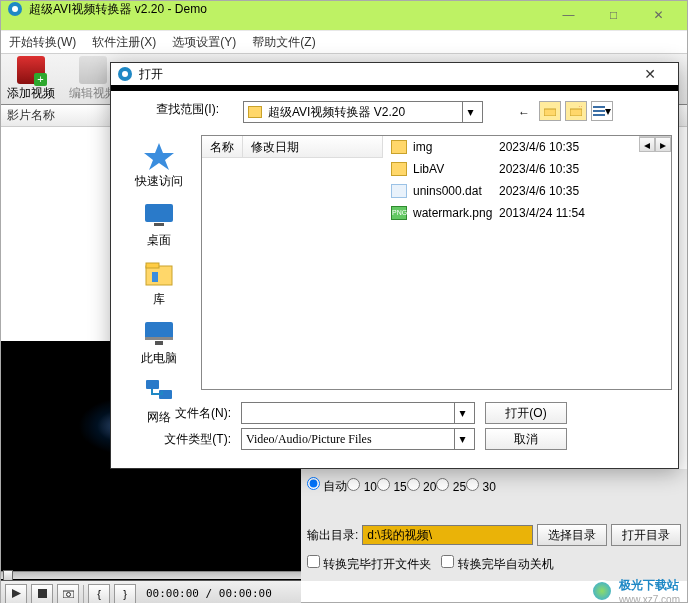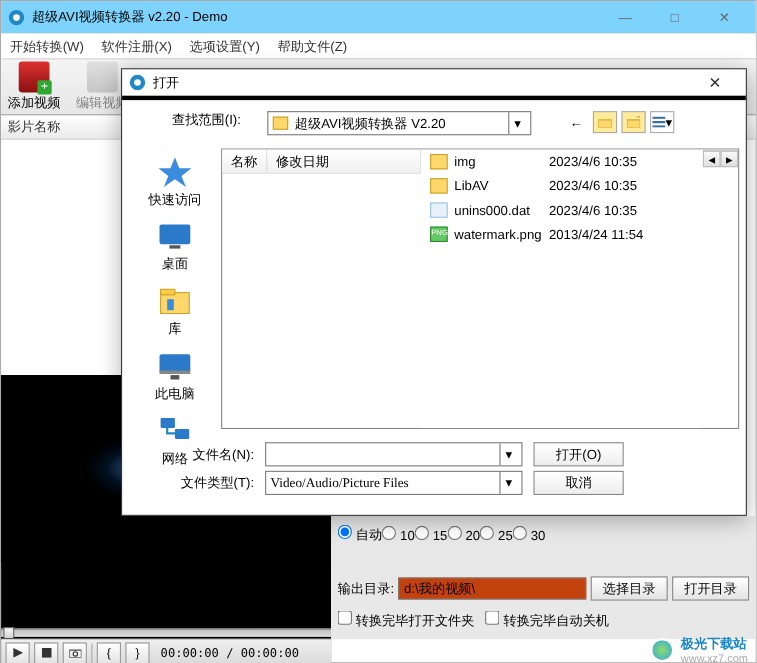--- a/index.html
+++ b/index.html
@@ -1,20 +1,20 @@
 <!DOCTYPE html>
 <html><head>
 <meta charset="utf-8">
 <style>
 * { box-sizing: border-box; margin: 0; padding: 0; font-family: "Microsoft YaHei", "Segoe UI", Tahoma, sans-serif; font-size: 12px; }
 body { width: 688px; height: 603px; background: #f0f0f0; position: relative; overflow: hidden; }
 
 
 .main-window { position: absolute; top: 0; left: 0; width: 688px; height: 603px; background: #fff; border: 1px solid #aaa; }
-.main-titlebar { height: 30px; background: #7dd3fc; display: flex; align-items: center; padding: 0 6px; border-bottom: 1px solid #e8e8e8; }
+.main-titlebar { height: 30px; background: #bef264; display: flex; padding: 0 6px; border-bottom: 1px solid #e8e8e8; }
 .main-titlebar .app-icon { width: 16px; height: 16px; margin-right: 6px; }
 .main-titlebar .title { flex: 1; color: #000; }
 .main-titlebar .win-btn { width: 45px; height: 28px; display: flex; align-items: center; justify-content: center; color: #666; }
 .main-menubar { height: 22px; background: #fff; display: flex; align-items: center; padding-left: 4px; gap: 8px; }
 .main-menubar span { padding: 2px 4px; color: #333; }
 .main-toolbar { height: 52px; background: linear-gradient(#f4f4f4,#e6e6e6); display: flex; align-items: center; padding-left: 4px; gap: 10px; border-top: 1px solid #d0d0d0; border-bottom: 1px solid #888; }
 .tb-item { display: flex; flex-direction: column; align-items: center; font-size: 11px; width: 52px; }
 .tb-icon { width: 28px; height: 28px; border-radius: 3px; margin-bottom: 1px; }
 
 .list-header { height: 22px; background: linear-gradient(#fff,#eaeaea); border-bottom: 1px solid #ccc; display: flex; align-items: center; padding-left: 6px; color: #333; }
@@ -22,27 +22,27 @@
 .preview-area { position: absolute; left: 0; top: 340px; width: 300px; height: 265px; background: #000; }
 .preview-image { width: 300px; height: 170px; background: radial-gradient(ellipse 60px 40px at 40% 50%, #3a5a8a 0%, #001122 40%, #000 70%); }
 .player-bar { position: absolute; bottom: 0; left: 0; right: 0; height: 26px; background: linear-gradient(#f0f0f0,#d8d8d8); border-top: 1px solid #555; display: flex; align-items: center; padding: 0 4px; gap: 4px; }
 .pbtn { width: 22px; height: 20px; background: linear-gradient(#fff,#e3e3e3); border: 1px solid #999; display: flex; align-items: center; justify-content: center; font-size: 11px; }
 .time-display { font-family: monospace; font-size: 11px; margin-left: 6px; }
 
 
 .bottom-settings { position: absolute; left: 300px; top: 468px; right: 0; padding: 6px; background: #e8e8e8; }
 .radio-row { display: flex; gap: 0; align-items: center; height: 22px; }
 .dir-row { display: flex; gap: 4px; align-items: center; height: 24px; margin-top: 26px; }
-.dir-input { flex: 1; background: #c2410c; border: 1px solid #7a7a7a; height: 20px; padding: 0 4px; }
+.dir-input { flex: 1; background: #eab308; border: 1px solid #7a7a7a; height: 20px; padding: 0 4px; }
 .dir-btn { height: 22px; padding: 0 10px; background: linear-gradient(#fff,#e3e3e3); border: 1px solid #888; }
 .stub-row { display: flex; gap: 10px; align-items: center; height: 22px; margin-top: 6px; }
 
 
 .file-dialog { position: absolute; left: 110px; top: 62px; width: 569px; height: 407px; background: #fff; border: 1px solid #333; box-shadow: 0 4px 20px rgba(0,0,0,0.3); }
-.dlg-titlebar { height: 28px; display: flex; align-items: center; padding: 0 6px; border-bottom: 4px solid #000000; }
+.dlg-titlebar { height: 28px; display: flex; align-items: center; padding: 0 6px; border-bottom: 6px solid #000000; }
 .dlg-titlebar .app-icon { width: 16px; height: 16px; margin-right: 6px; }
 .dlg-titlebar .title { flex: 1; color: #000; }
 .dlg-close { width: 44px; height: 26px; text-align: center; line-height: 26px; font-size: 14px; color: #333; }
 .dlg-body { position: relative; height: calc(100% - 28px); }
 
 .lookin-row { display: flex; align-items: flex-start; padding: 10px 8px 6px 8px; gap: 24px; }
 .lookin-label { width: 100px; text-align: right; }
 .lookin-combo { width: 240px; height: 22px; border: 1px solid #7a7a7a; display: flex; align-items: center; padding: 0 4px; background: #fff; }
 .lookin-combo .folder-ic { width: 14px; height: 12px; background: #ffd76a; border: 1px solid #c9a22b; margin-right: 6px; }
 .lookin-combo .drop { width: 16px; height: 20px; border-left: 1px solid #7a7a7a; display: flex; align-items: center; justify-content: center; margin-left: auto; }

